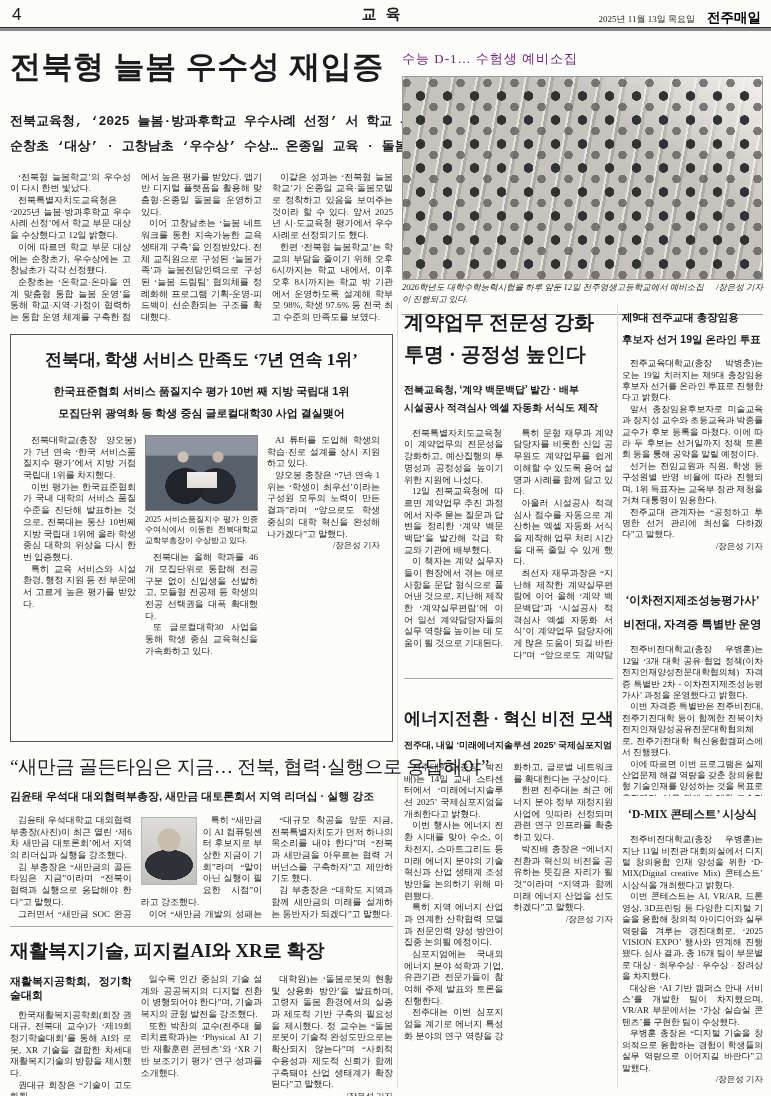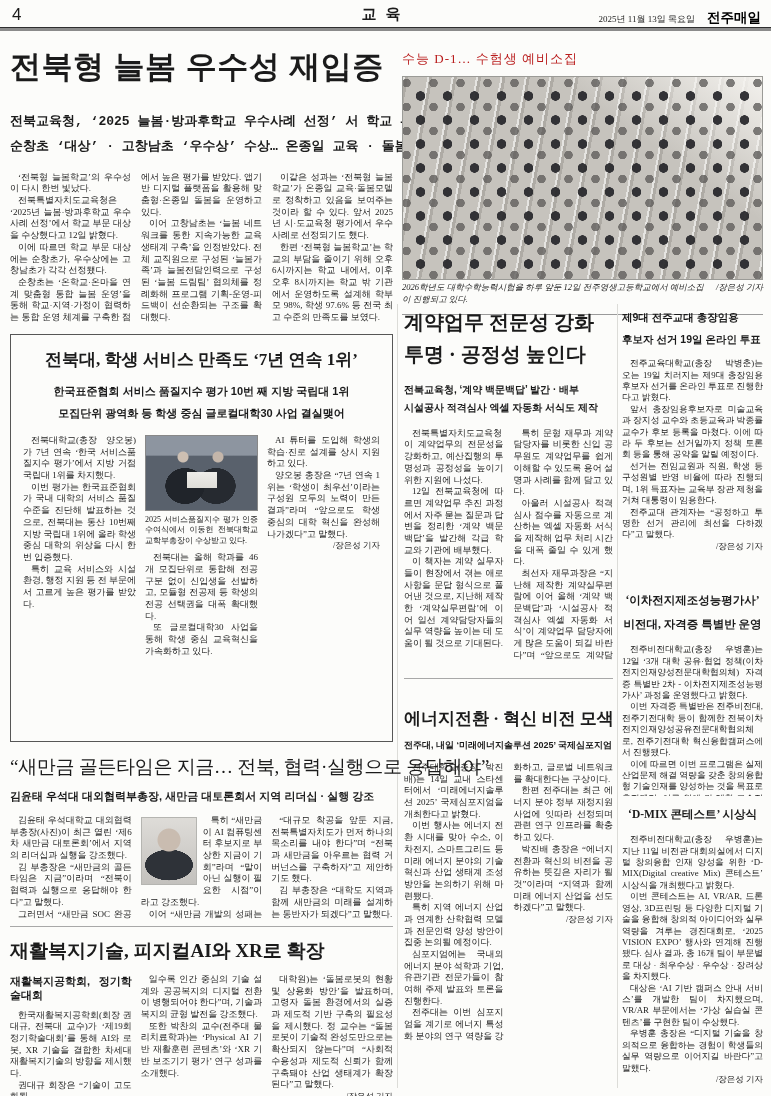--- a/index.html
+++ b/index.html
@@ -27,21 +27,21 @@
   .lead { position:absolute; left:10px; top:46px; width:383px; }
   .lead h1 { font-family:"Liberation Sans",sans-serif; font-weight:800; font-size:31px; letter-spacing:0.5px; white-space:nowrap; }
   .lead .subheads { margin-top:21px; font-family:Liberation Mono, monospace; font-weight:bold; font-size:13px; line-height:1.95; white-space:nowrap; }
   .lead .body-cols { margin-top:12px; height:158px; }
   .body-cols { column-gap:10px; column-fill:auto; overflow:hidden; }
   .cols-3 { column-count:3; }
   .cols-2 { column-count:2; }
 
   
   .photo-news { position:absolute; left:402px; top:50px; width:361px; }
-  .photo-title { font-size:13px; color:#b91c1c; letter-spacing:1px; margin-bottom:8px; }
+  .photo-title { font-size:13px; color:#701a75; letter-spacing:1px; margin-bottom:8px; }
   .crowd-photo {
     width:361px; height:204px; border:1px solid #9b9b97;
     background-color:#c6c3bd;
     background-image:
       radial-gradient(circle, rgba(42,42,46,.95) 0 4.5px, rgba(0,0,0,0) 5px),
       radial-gradient(circle, rgba(96,94,92,.8) 0 4px, rgba(0,0,0,0) 4.5px),
       linear-gradient(215deg, rgba(246,244,240,.95) 0%, rgba(246,244,240,0) 32%),
       repeating-linear-gradient(100deg, rgba(255,255,255,.55) 0 2px, rgba(112,108,102,.28) 2px 5px, rgba(0,0,0,0) 5px 24px);
     background-size: 27px 24px, 27px 24px, 100% 100%, 100% 100%;
     background-position: 4px 7px, 17px 18px, 0 0, 0 0;

